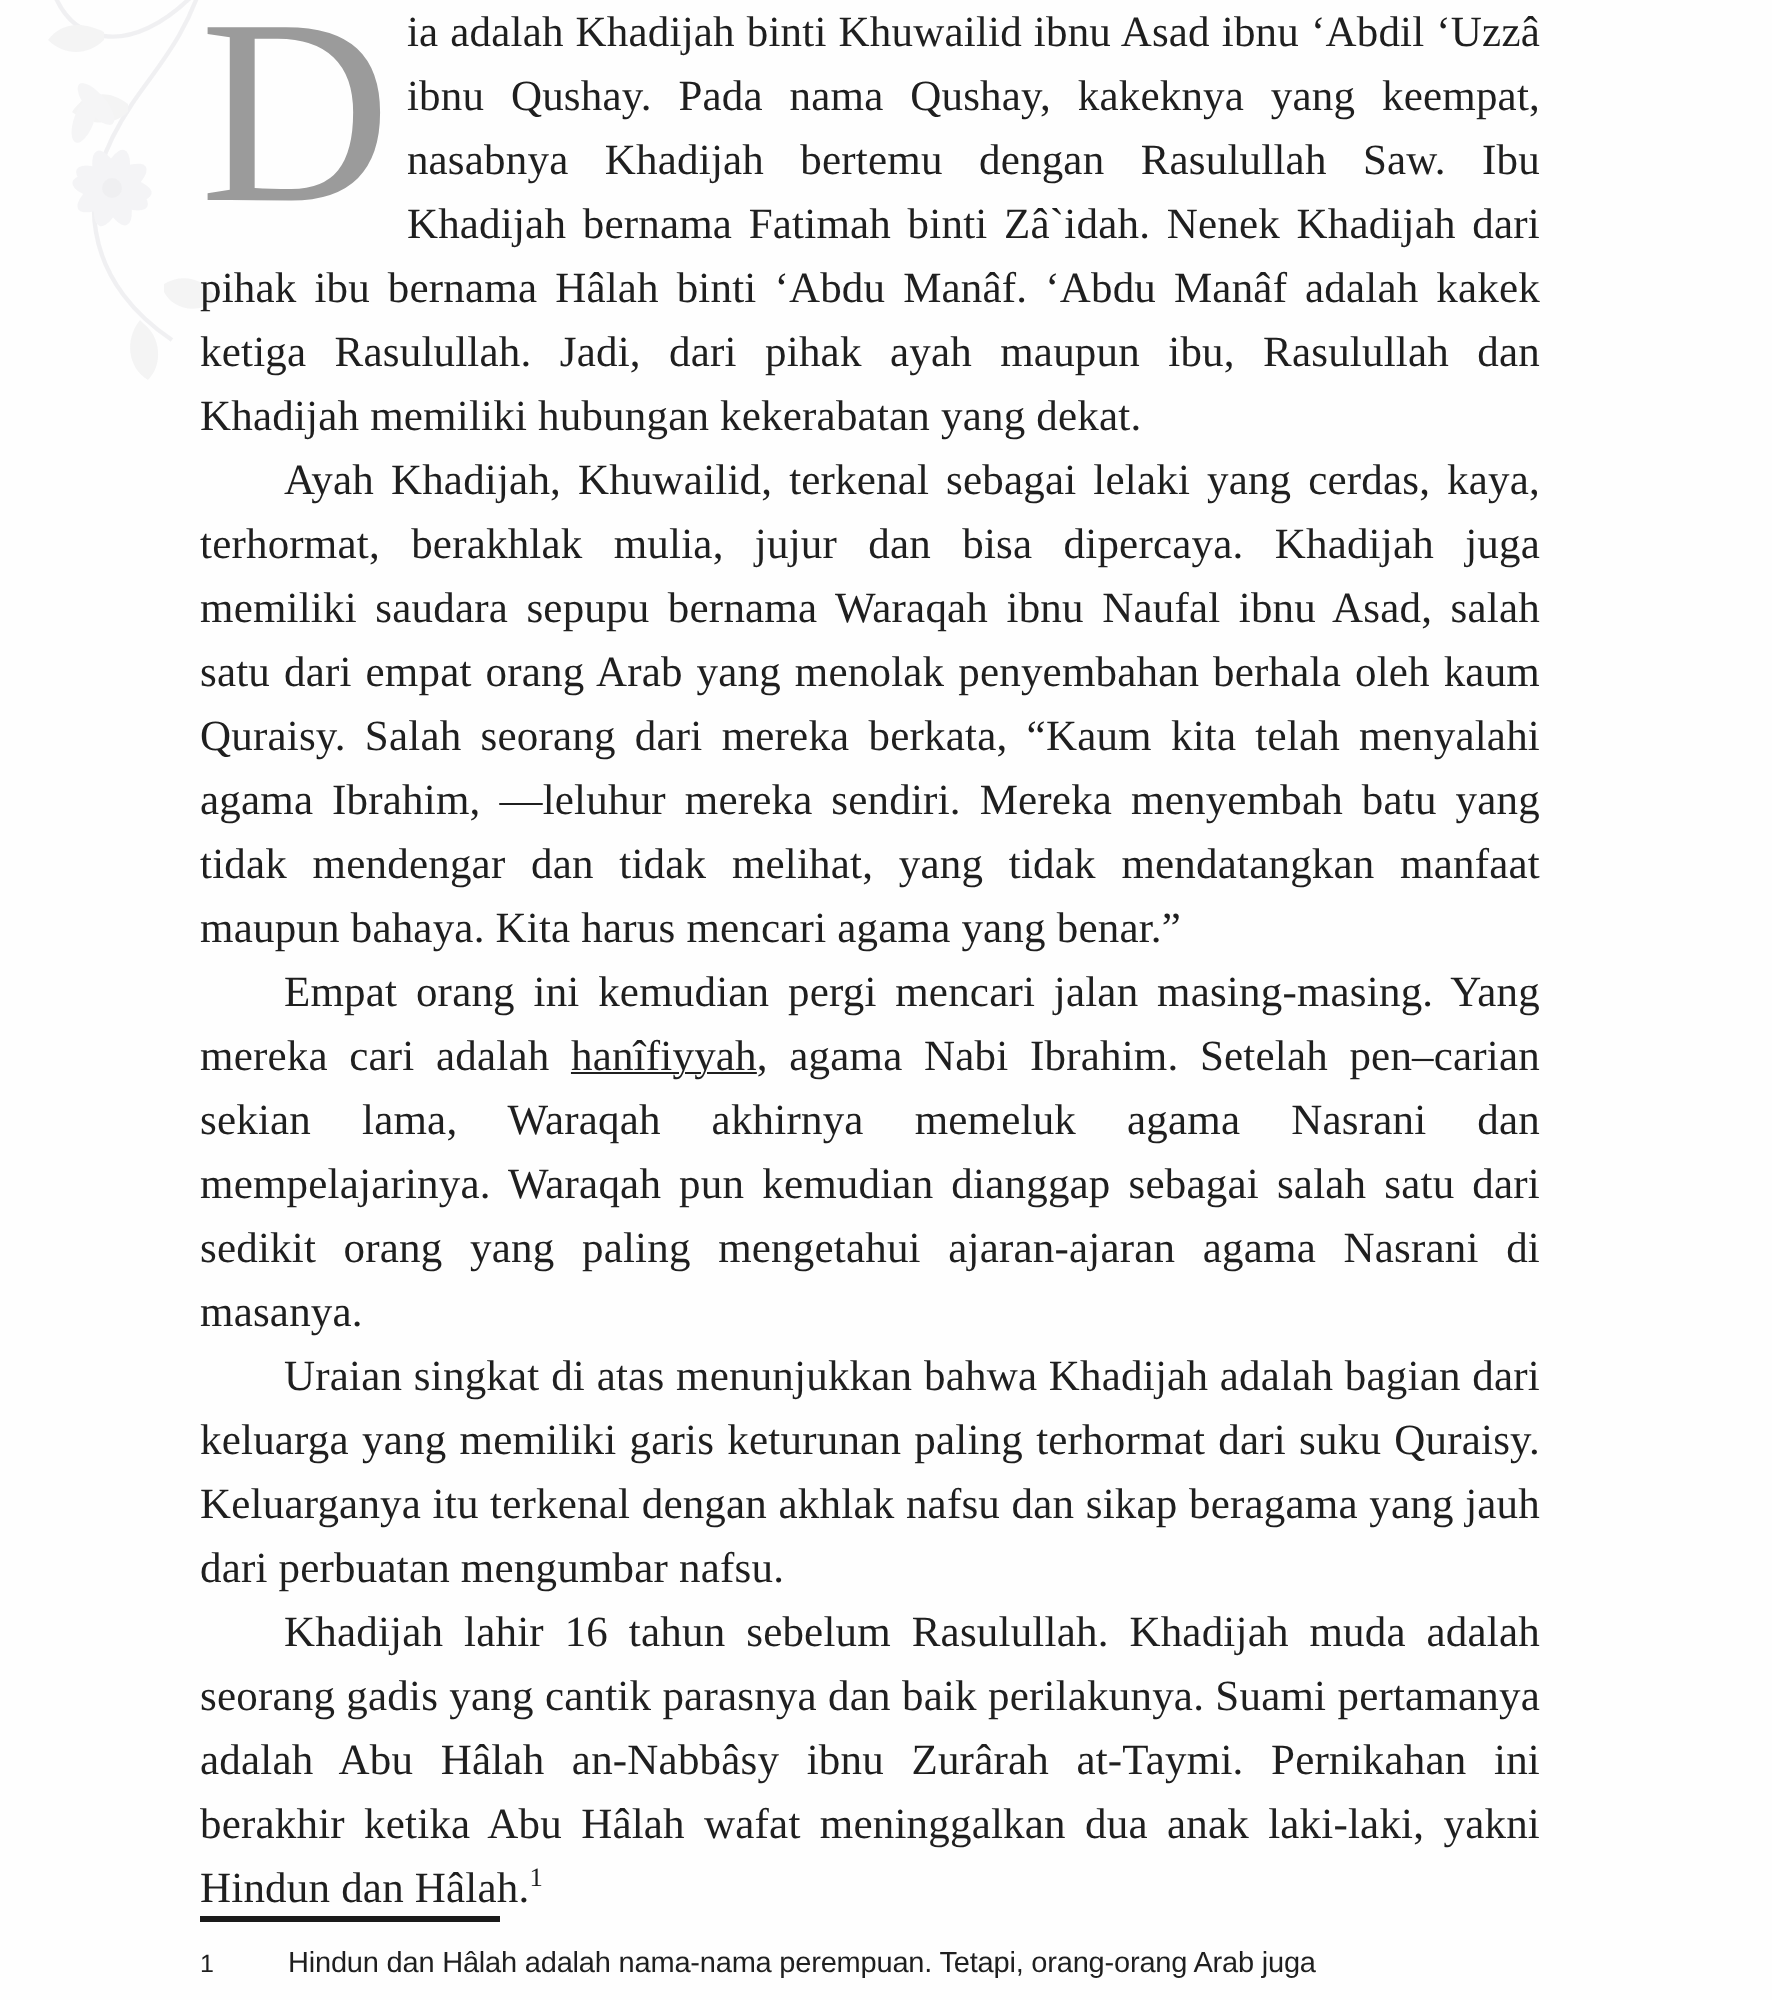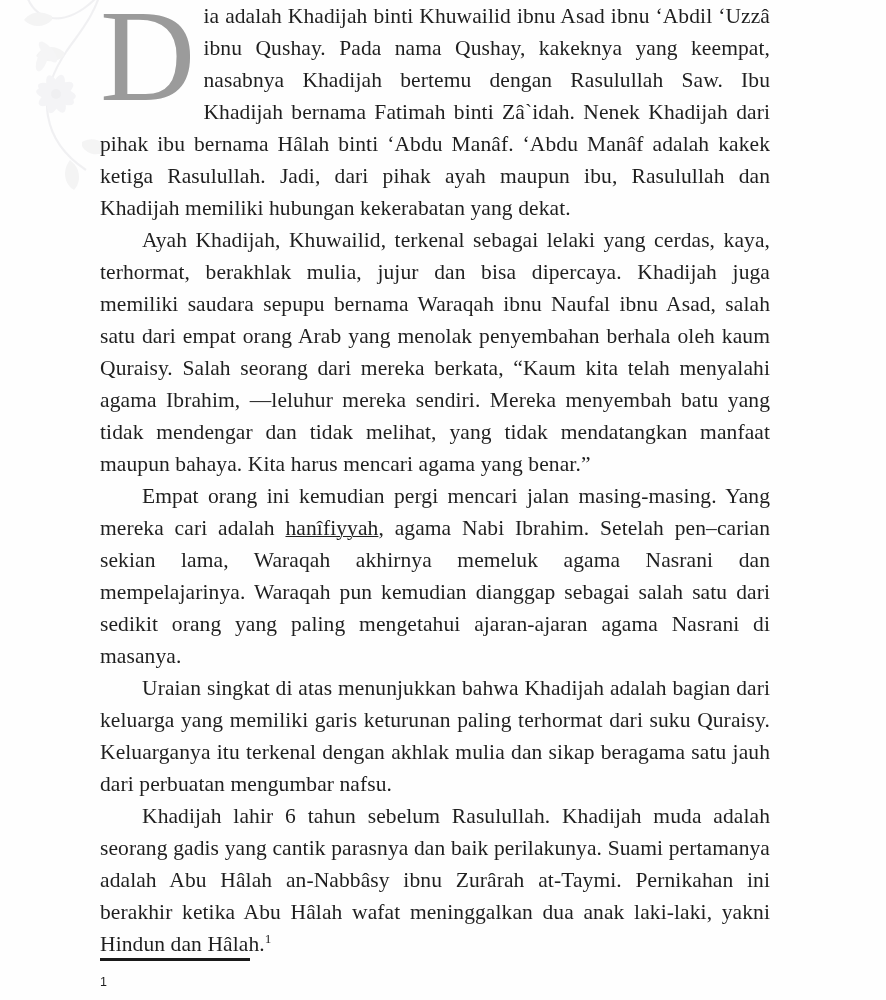--- a/index.html
+++ b/index.html
@@ -157,27 +157,28 @@
       <span class="dropcap">D</span><span>ia adalah Khadijah binti Khuwailid ibnu Asad ibnu ‘Abdil ‘Uzzâ ibnu Qushay. Pada nama Qushay, kakeknya yang keempat, nasabnya Khadijah bertemu dengan Rasulullah Saw. Ibu Khadijah bernama Fatimah binti Zâ`idah. Nenek Khadijah dari pihak ibu bernama Hâlah binti ‘Abdu Manâf. ‘Abdu Manâf adalah kakek ketiga Rasulullah. Jadi, dari pihak ayah maupun ibu, Rasulullah dan Khadijah memiliki hubungan kekerabatan yang dekat.</span>
     </p>
 
     <p class="para">
       <span>Ayah Khadijah, Khuwailid, terkenal sebagai lelaki yang cerdas, kaya, terhormat, berakhlak mulia, jujur dan bisa dipercaya. Khadijah juga memiliki saudara sepupu bernama Waraqah ibnu Naufal ibnu Asad, salah satu dari empat orang Arab yang menolak penyembahan berhala oleh kaum Quraisy. Salah seorang dari mereka berkata, “Kaum kita telah menyalahi agama Ibrahim, —leluhur mereka sendiri. Mereka menyembah batu yang tidak mendengar dan tidak melihat, yang tidak mendatangkan manfaat maupun bahaya. Kita harus mencari agama yang benar.”</span>
     </p>
 
     <p class="para"><span>Empat orang ini kemudian pergi mencari jalan masing-masing. Yang mereka cari adalah </span><span class="ital dotunder">hanîfiyyah</span><span>, agama Nabi Ibrahim. Setelah pen–carian sekian lama, Waraqah akhirnya memeluk agama Nasrani dan mempelajarinya. Waraqah pun kemudian dianggap sebagai salah satu dari sedikit orang yang paling mengetahui ajaran-ajaran agama Nasrani di masanya.</span></p>
 
     <p class="para">
-      <span>Uraian singkat di atas menunjukkan bahwa Khadijah adalah bagian dari keluarga yang memiliki garis keturunan paling terhormat dari suku Quraisy. Keluarganya itu terkenal dengan akhlak mulia dan sikap beragama satu jauh dari perbuatan mengumbar nafsu.</span>
+      <span>Uraian singkat di atas menunjukkan bahwa Khadijah adalah bagian dari keluarga yang memiliki garis keturunan paling terhormat dari suku Quraisy. Keluarganya itu terkenal dengan akhlak nafsu dan sikap beragama yang jauh dari perbuatan mengumbar nafsu.</span>
     </p>
 
-    <p class="para"><span>Khadijah lahir 6 tahun sebelum Rasulullah. Khadijah muda adalah seorang gadis yang cantik parasnya dan baik perilakunya. Suami pertamanya adalah Abu Hâlah an-Nabbâsy ibnu Zurârah at-Taymi. Pernikahan ini berakhir ketika Abu Hâlah wafat meninggalkan dua anak laki-laki, yakni Hindun dan Hâlah.</span><sup class="fnref">1</sup></p>
+    <p class="para"><span>Khadijah lahir 16 tahun sebelum Rasulullah. Khadijah muda adalah seorang gadis yang cantik parasnya dan baik perilakunya. Suami pertamanya adalah Abu Hâlah an-Nabbâsy ibnu Zurârah at-Taymi. Pernikahan ini berakhir ketika Abu Hâlah wafat meninggalkan dua anak laki-laki, yakni Hindun dan Hâlah.</span><sup class="fnref">1</sup></p>
 
   </div>
 
   <div id="footnote-area">
     <div id="fn-rule"></div>
     <div class="fn-line">
       <span class="fn-num">1</span>
+      <span class="fn-text">Hindun dan Hâlah adalah nama-nama perempuan. Tetapi, orang-orang Arab juga</span>
     </div>
   </div>
 
 </div>
 
 </body></html>

